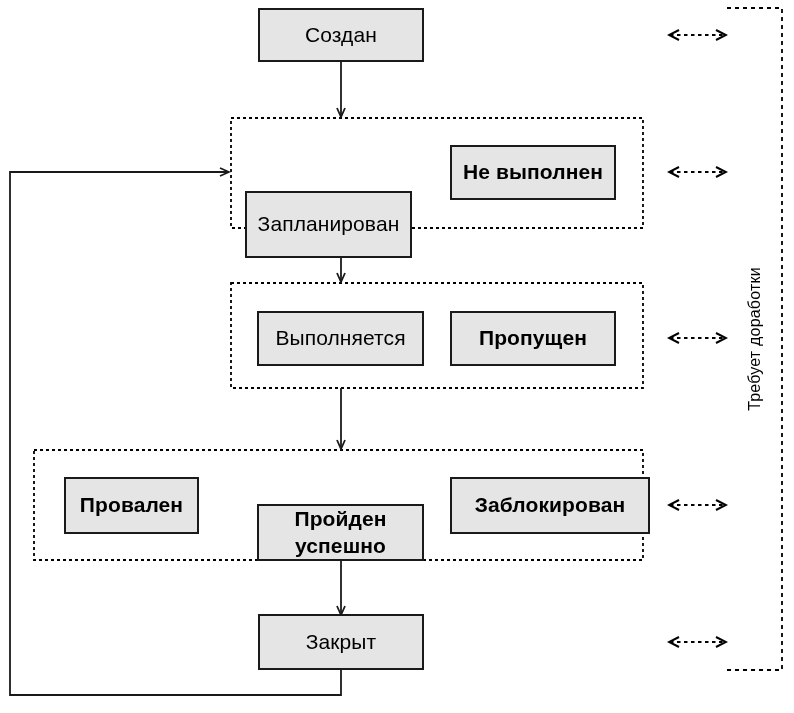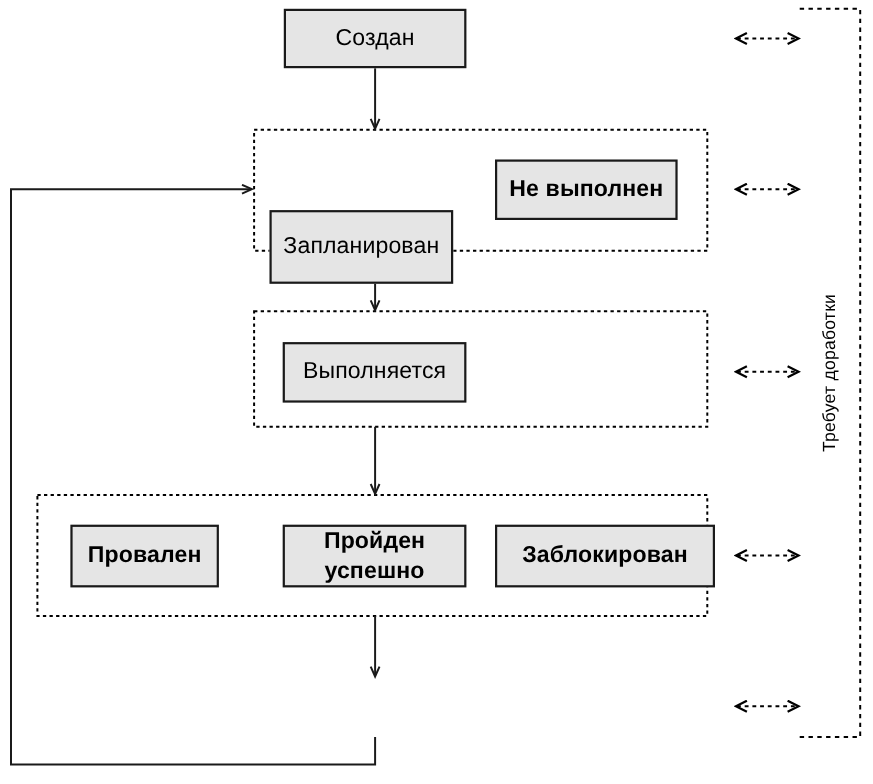--- a/index.html
+++ b/index.html
@@ -114,30 +114,36 @@
   <div class="state-box normal" style="left:245px; top:145px; width:167px; height:67px;margin-top:46px;">
     <span class="label">Запланирован</span>
   </div>
   <div class="state-box bold" style="left:450px; top:145px; width:166px; height:55px;">
     <span class="label">Не выполнен</span>
   </div>
 
   <div class="state-box normal" style="left:257px; top:311px; width:167px; height:55px;text-align:center;">
     <span class="label">Выполняется</span>
   </div>
+  <div class="state-box bold" style="left:450px; top:311px; width:166px; height:55px;">
+    <span class="label">Пропущен</span>
+  </div>
 
   <div class="state-box bold" style="left:64px; top:477px; width:135px; height:57px;">
     <span class="label">Провален</span>
   </div>
-  <div class="state-box bold" style="left:257px; top:477px; width:167px; height:57px;text-align:center;">
+  <div class="state-box bold" style="left:257px; top:504px; width:167px; height:57px;text-align:center;">
     <span class="label">Пройден
 успешно</span>
   </div>
   <div class="state-box bold" style="left:450px; top:477px; width:200px; height:57px;">
     <span class="label">Заблокирован</span>
   </div>
 
+  <div class="state-box normal" style="left:258px; top:614px; width:166px; height:56px;">
+    <span class="label">Закрыт</span>
+  </div>
 
   <div id="rework-label">
     <span class="vtext">Требует доработки</span>
   </div>
 
 </div>
 
 </body></html>

